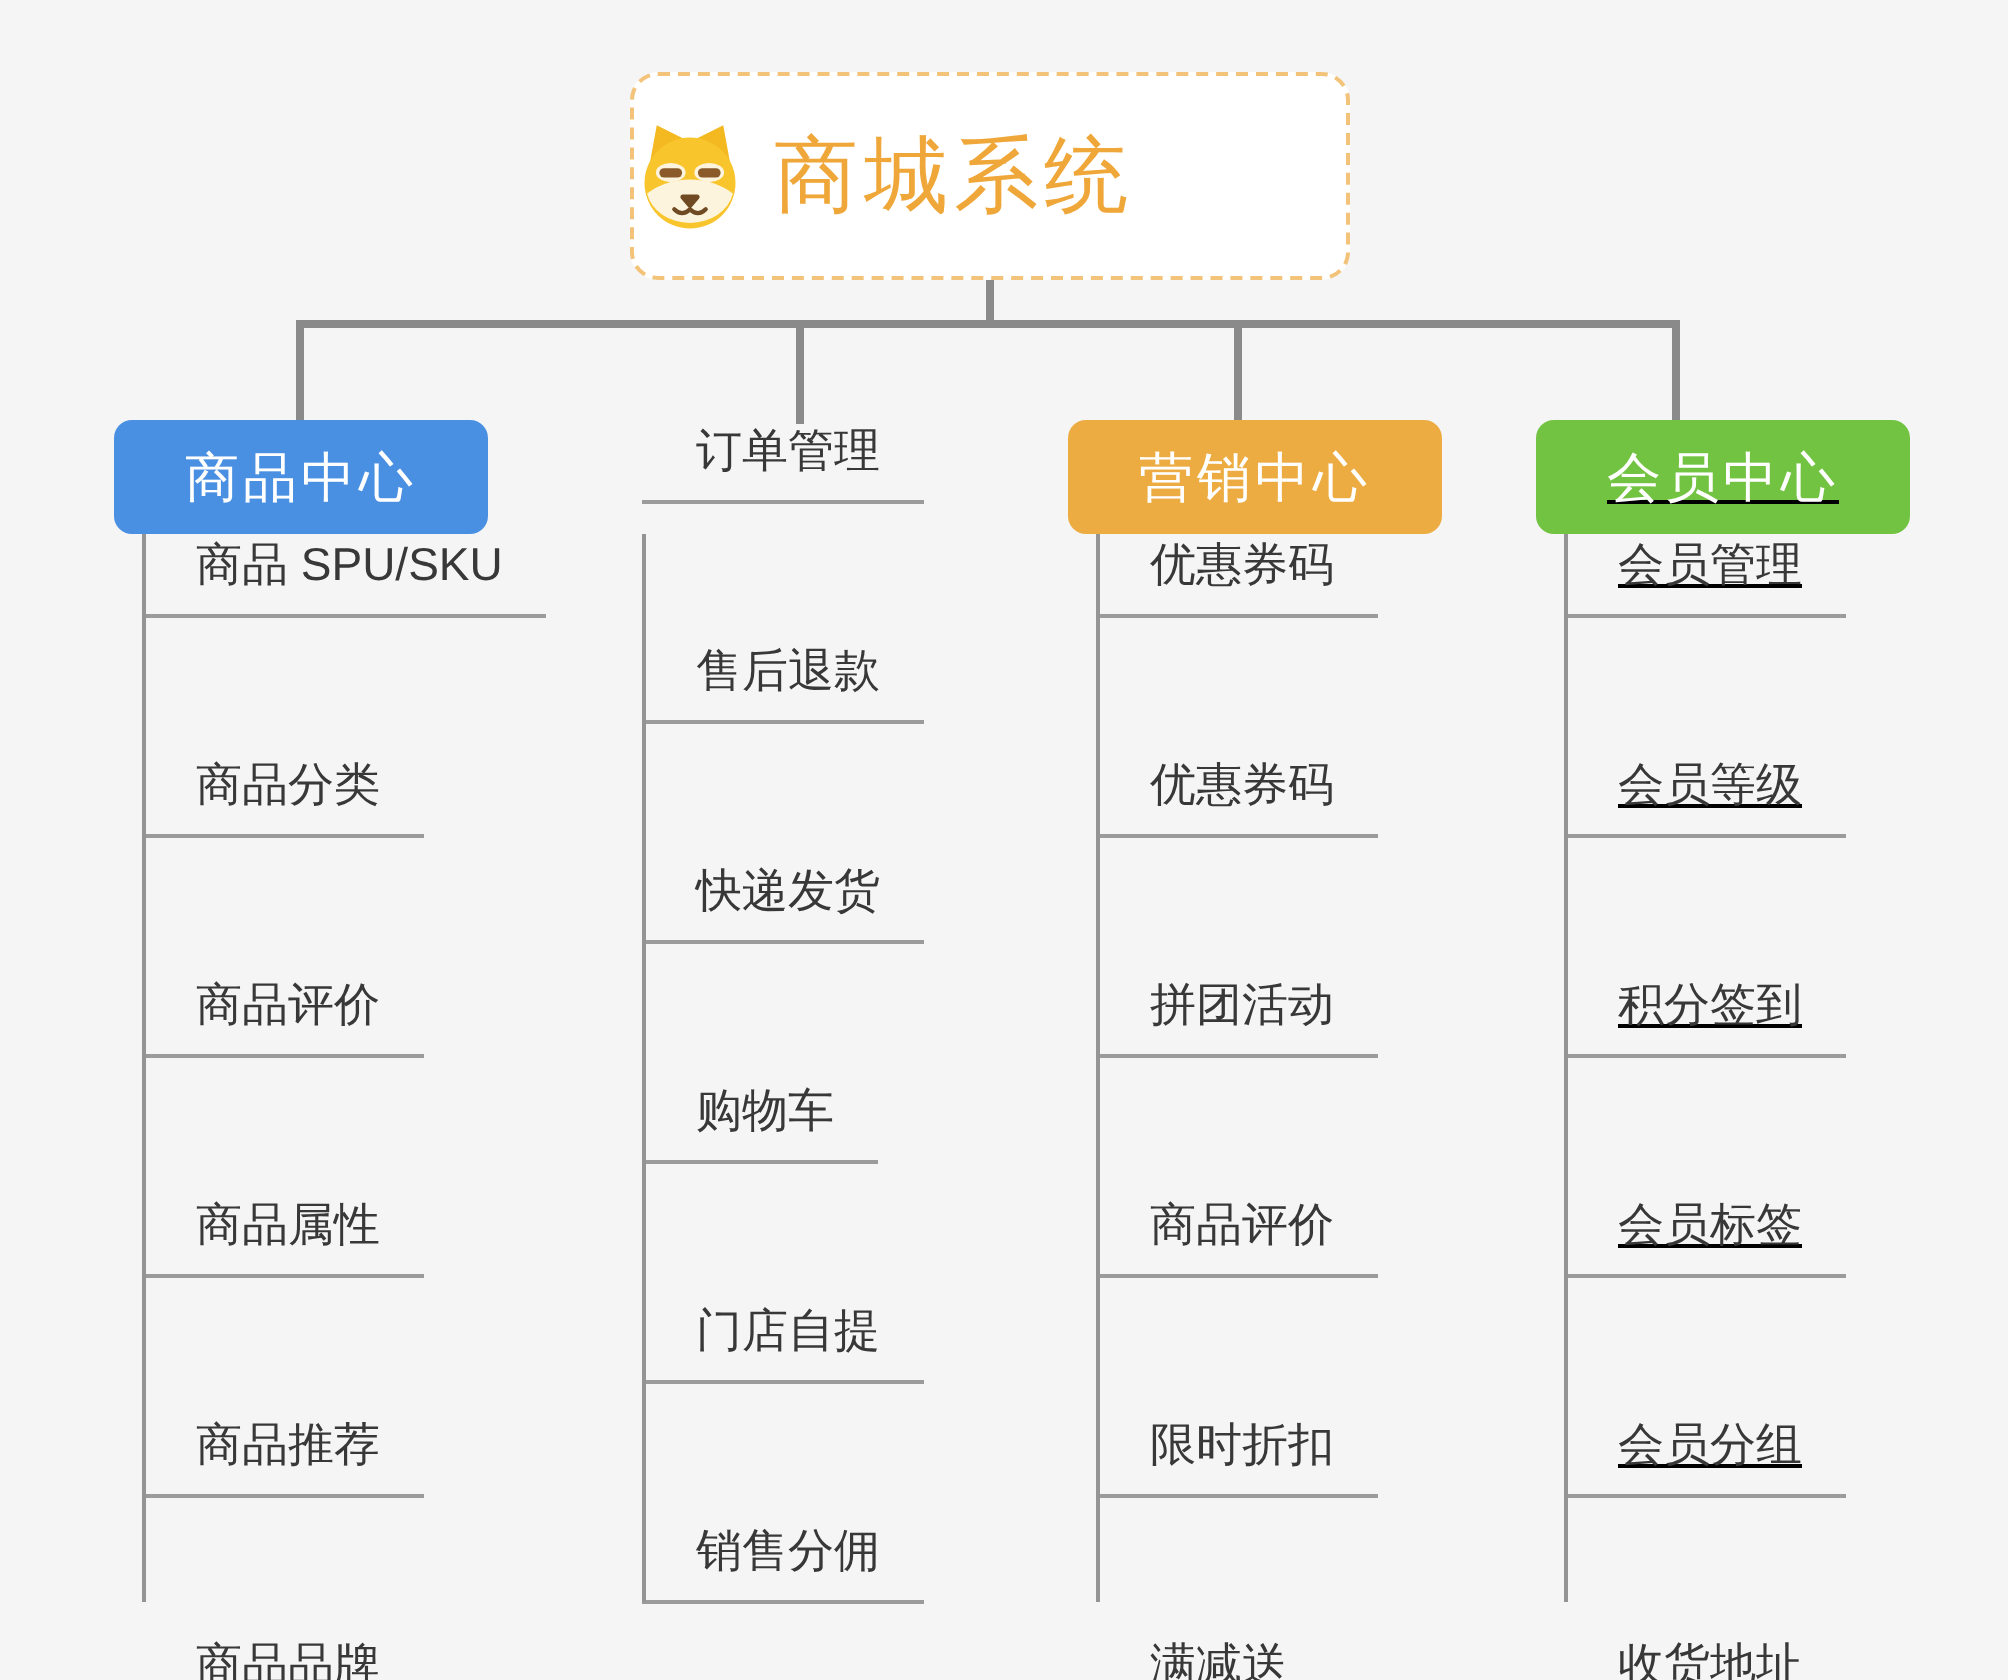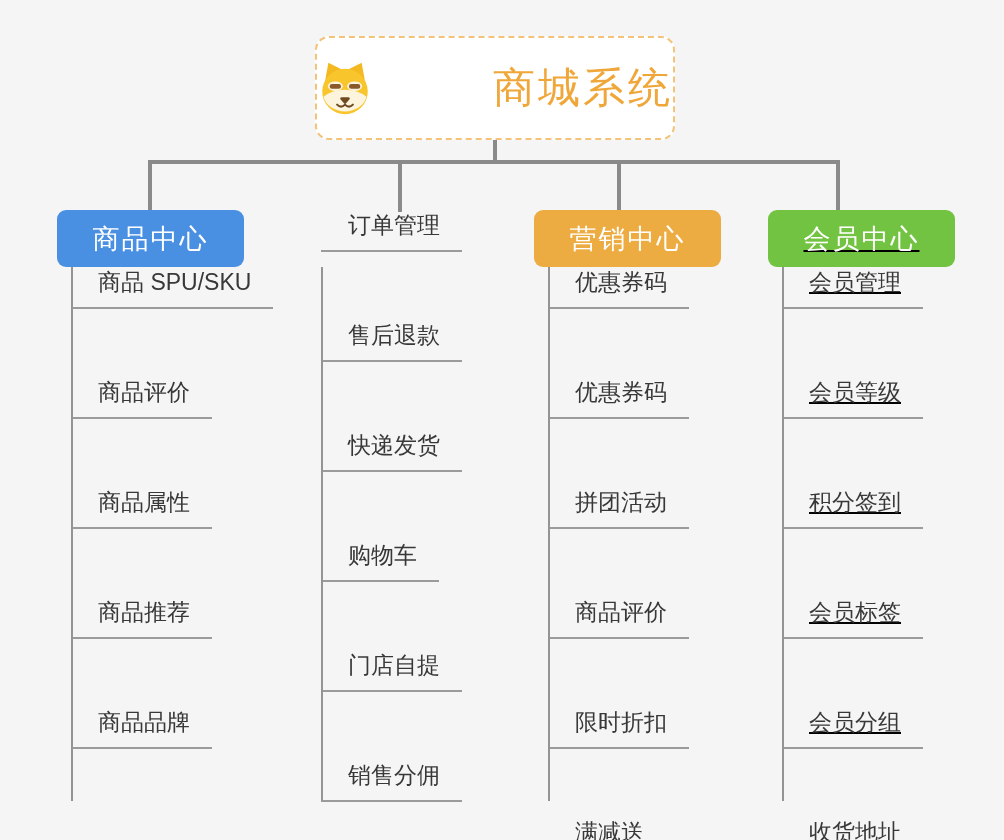--- a/index.html
+++ b/index.html
@@ -8,21 +8,21 @@
     background:#f5f5f6;
     font-family:"Liberation Sans","DejaVu Sans",sans-serif;
   }
   .line { position:absolute; background:#8a8a8a; }
 
   
   .root {
     position:absolute; left:315px; top:36px; width:360px; height:104px;
     box-sizing:border-box; background:#ffffff;
     border:2px dashed #f2c379; border-radius:14px;
-    display:flex; align-items:center; justify-content:space-between; gap:14px;
+    display:flex; align-items:center; justify-content:flex-start; gap:14px;
   }
   .root-title { font-size:42px; letter-spacing:3px; color:#f0a73a; }
   .root-icon { width:56px; height:56px; flex:0 0 auto; }
 
   
   .branch { position:absolute; top:210px; width:250px; }
   .branch-header {
     width:187px; height:57px; border-radius:9px;
     display:flex; align-items:center; justify-content:center;
     color:#ffffff; font-size:27px; letter-spacing:2px;
@@ -65,20 +65,23 @@
       <path d="M23 51 q4.5 4.5 9 0 q4.5 4.5 9 0" stroke="#6f4a22" stroke-width="2.4" fill="none" stroke-linecap="round"></path>
     </svg>
     <span class="root-title" style="color: rgb(240, 167, 58);">商城系统</span>
   </div>
 
   <div class="branch" style="left:57px;">
     <div class="branch-header" style="background-color: rgb(74, 144, 226);">商品中心</div>
     <div class="spine"></div>
     <div class="leaf">
         <span>商品 SPU/SKU</span>
+      </div>
+    <div class="leaf">
+        <span>商品分类</span>
       </div>
     <div class="leaf">
         <span>商品评价</span>
       </div>
     <div class="leaf">
         <span>商品属性</span>
       </div>
     <div class="leaf">
         <span>商品推荐</span>
       </div>

